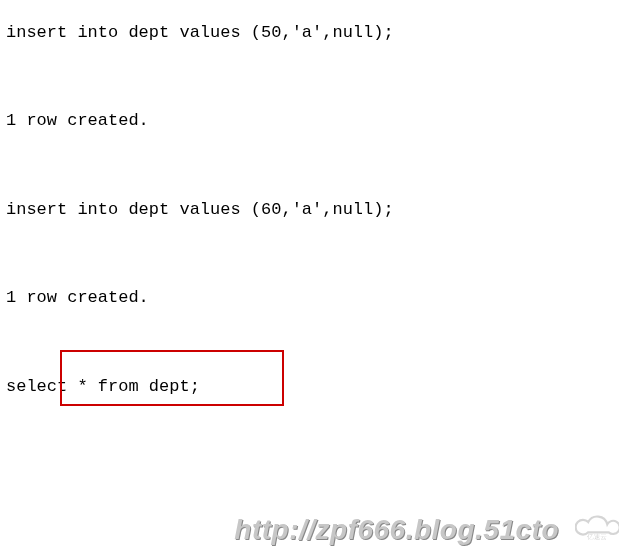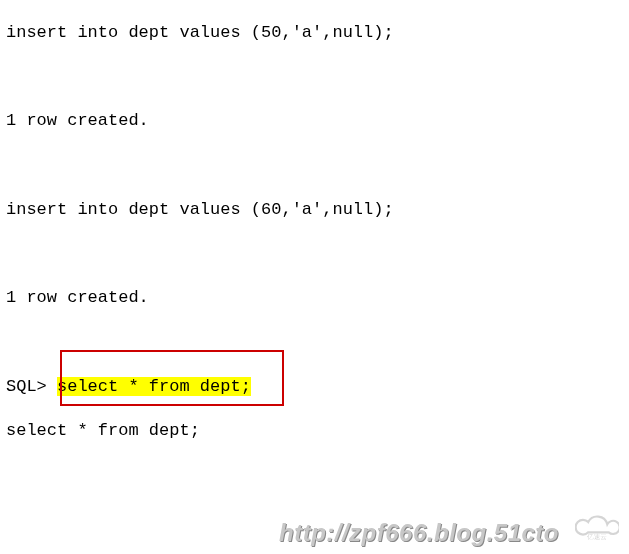--- a/index.html
+++ b/index.html
@@ -27,21 +27,21 @@
     border: 2px solid #cc0000;
     pointer-events: none;
   }
   .watermark-text {
     position: absolute;
     right: 70px;
     bottom: 6px;
     font-family: Arial, sans-serif;
     font-style: italic;
     font-weight: bold;
-    font-size: 24px;
+    font-size: 28px;
     color: #c7c7c7;
     text-shadow: 1px 1px 0 #888;
     letter-spacing: 0.5px;
   }
   .watermark-logo {
     position: absolute;
     right: 10px;
     bottom: 14px;
     width: 44px;
     height: 30px;
@@ -55,21 +55,20 @@
 
 <div class="terminal">
 <span class="row">insert into dept values (50,'a',null);</span>
 <span class="row"> </span>
 <span class="row">1 row created.</span>
 <span class="row"> </span>
 <span class="row">insert into dept values (60,'a',null);</span>
 <span class="row"> </span>
 <span class="row">1 row created.</span>
 <span class="row"> </span>
-<span class="row"><span>SQL&gt;</span> <span class="hl">select * from dept;</span></span>
 <span class="row">select * from dept;</span>
 <span class="row"> </span>
 
 
 
 
 
 
 
 

